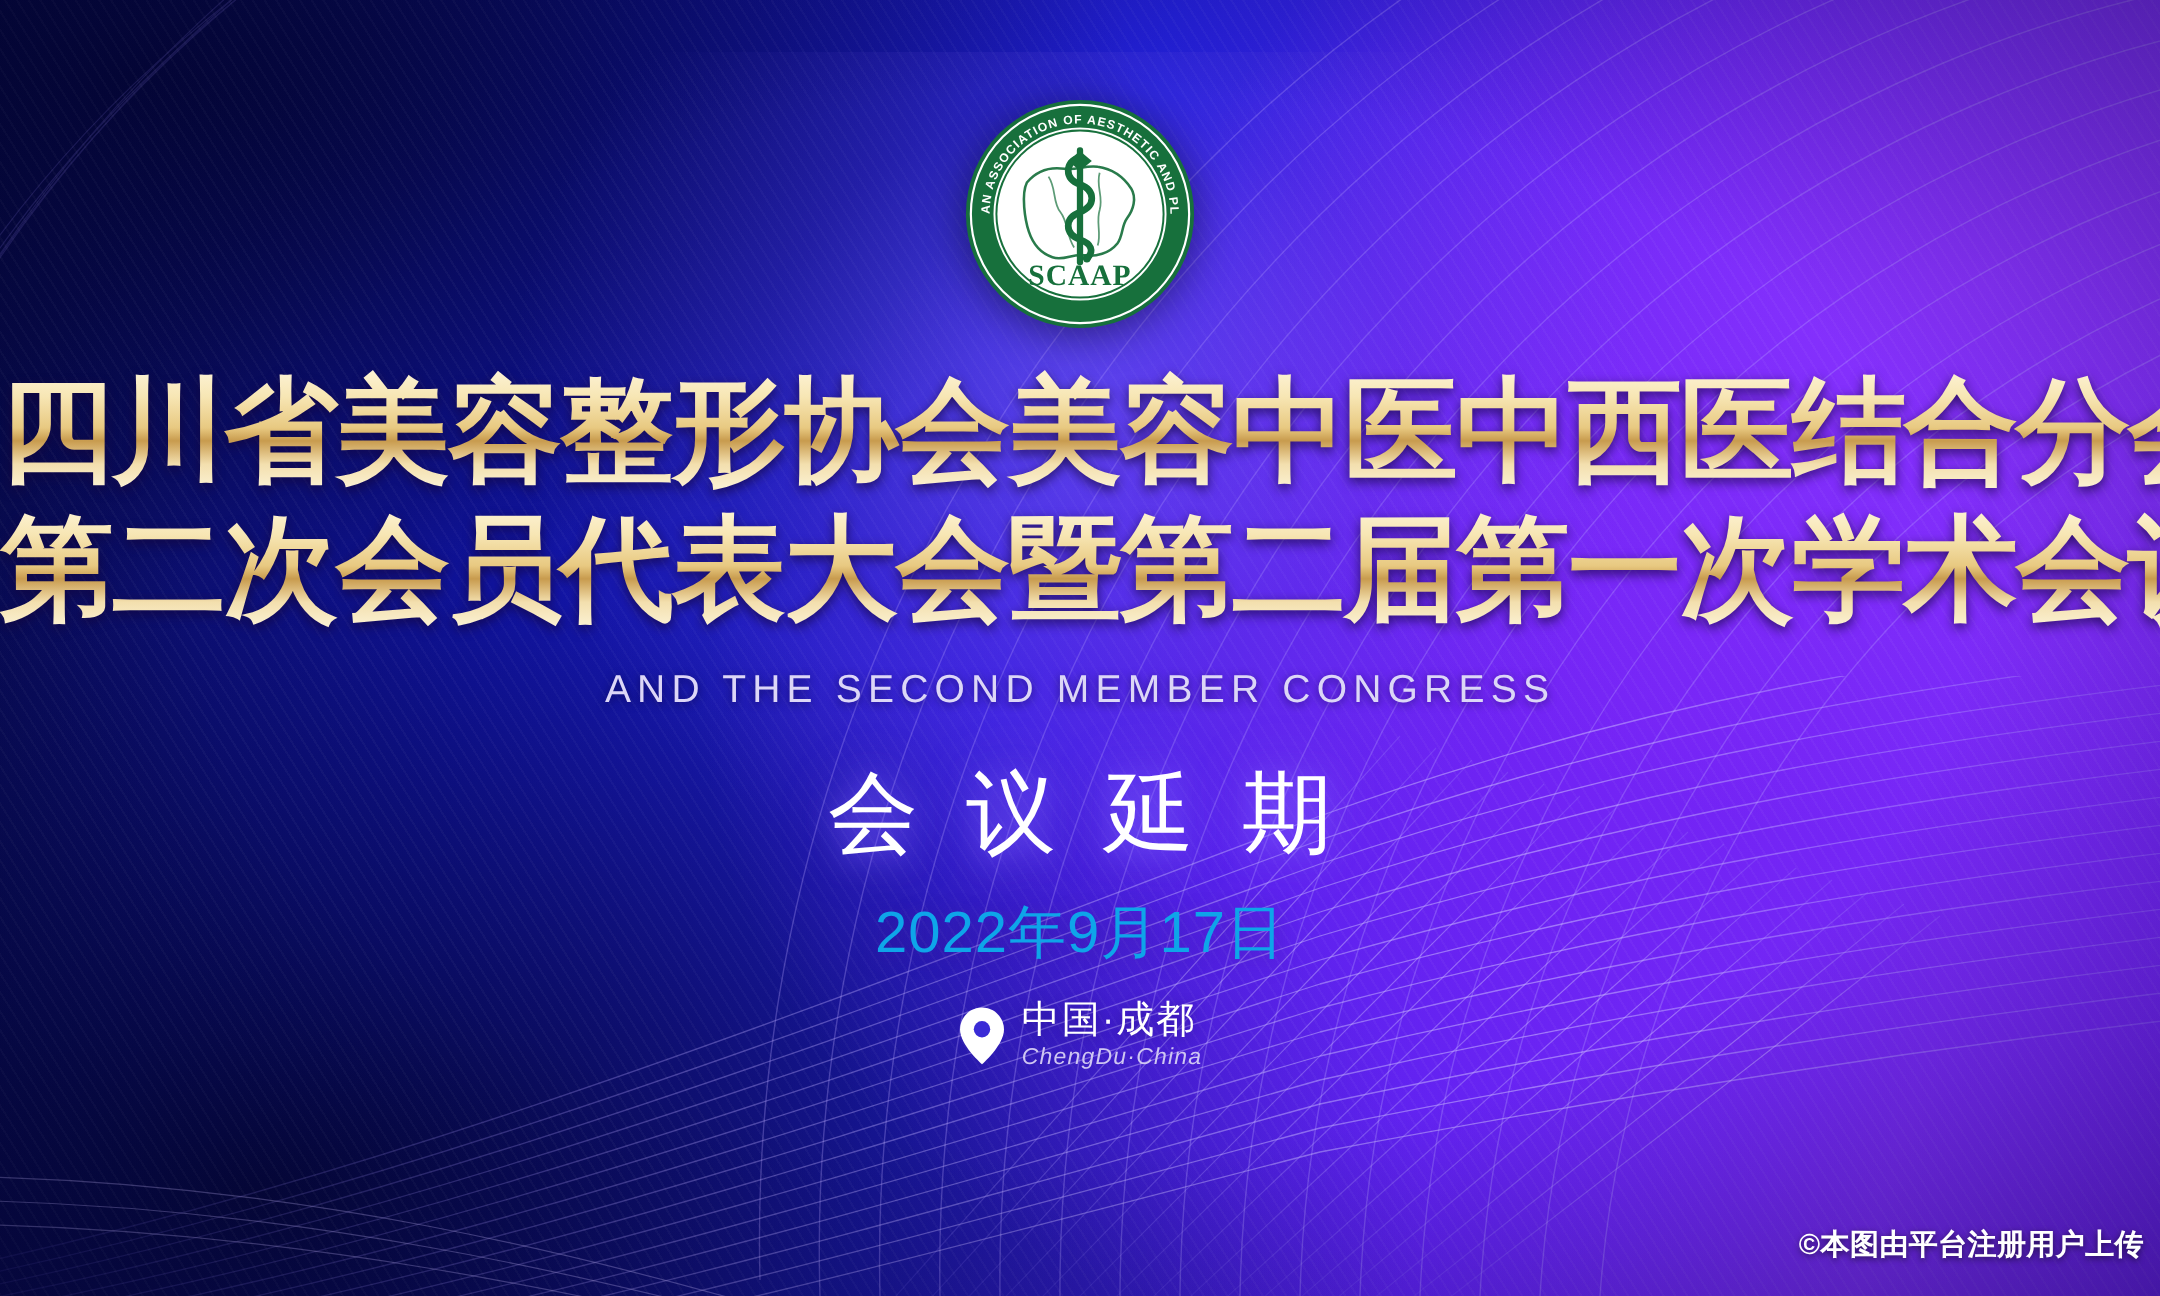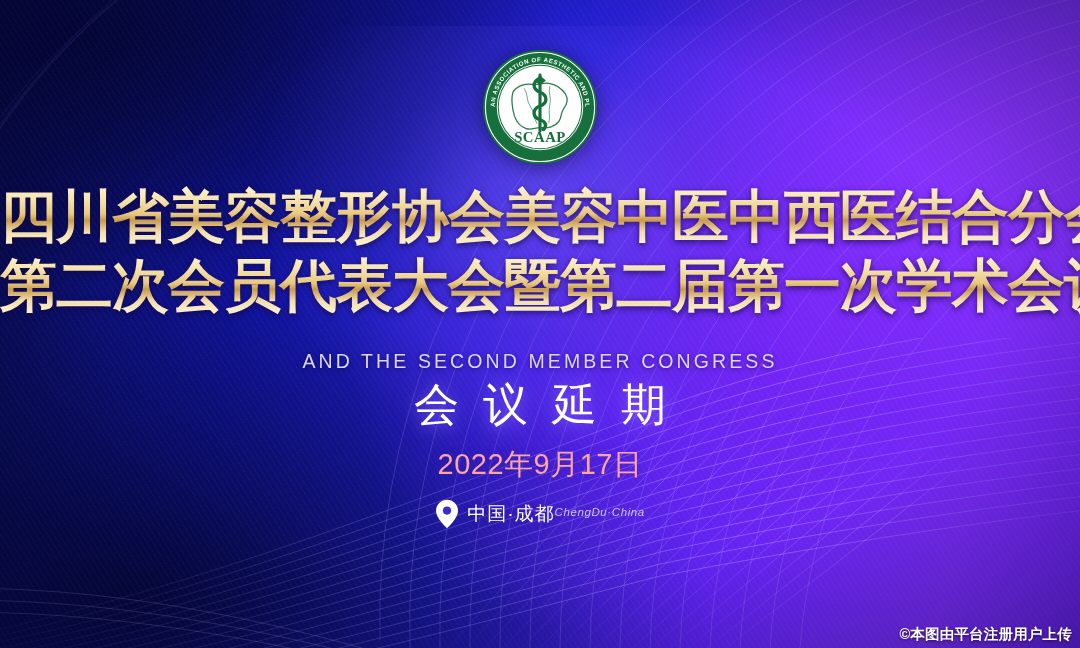--- a/index.html
+++ b/index.html
@@ -110,75 +110,76 @@
     -webkit-background-clip: text;
     background-clip: text;
     color: transparent;
     -webkit-text-fill-color: transparent;
     text-shadow: none;
     filter: drop-shadow(0 2px 3px rgba(20,5,60,0.75));
   }
   .title-line.second { margin-top: 4px; }
 
   .subtitle-block {
-    margin-top: 30px;
+    margin-top: 14px;
     text-align: center;
     color: #dcd6f7;
     font-size: 19.5px;
     letter-spacing: 3.1px;
     line-height: 1.38;
     font-weight: 400;
     text-shadow: 0 1px 4px rgba(10,5,60,0.6);
   }
 
   .highlight {
+    margin-top: 18px;
     color: #ffffff;
     font-family: "DejaVu Sans", "Liberation Sans", sans-serif;
     font-size: 45px;
     font-weight: 400;
     letter-spacing: 24px;
     text-indent: 24px;
     text-shadow: 0 2px 14px rgba(120,90,255,0.75), 0 0 30px rgba(180,160,255,0.35);
   }
 
   .date {
     margin-top: 10px;
-    color: #fca5a5;
+    color: #0ea5e9;
     font-size: 29px;
     font-weight: 400;
     letter-spacing: 0.5px;
     text-shadow: 0 2px 10px rgba(60,30,160,0.7);
   }
 
   .location-row {
     margin-top: 14px;
     display: flex;
     align-items: center;
     gap: 8px;
   }
   .pin-icon { width: 24px; height: 30px; display: block; }
-  .loc-text { display: flex; line-height: 1.05; }
+  .loc-text { display: flex; flex-direction: column; line-height: 1.05; }
   .loc-cn {
     color: #ffffff;
     font-size: 19px;
     letter-spacing: 1px;
     text-shadow: 0 1px 6px rgba(40,20,140,0.7);
   }
   .loc-en {
     color: #cfc6f2;
     font-size: 11.5px;
     letter-spacing: 0.6px;
     margin-top: 2px;
     font-style: italic;
   }
 
   .watermark {
     position: absolute;
     right: 8px;
-    bottom: 4px;
+    bottom: 16px;
     color: #ffffff;
     font-size: 14.5px;
     font-weight: 700;
     letter-spacing: 0.2px;
     z-index: 9;
     text-shadow: 0 1px 3px rgba(0,0,0,0.6);
   }
 </style>
 </head>
 <body>

